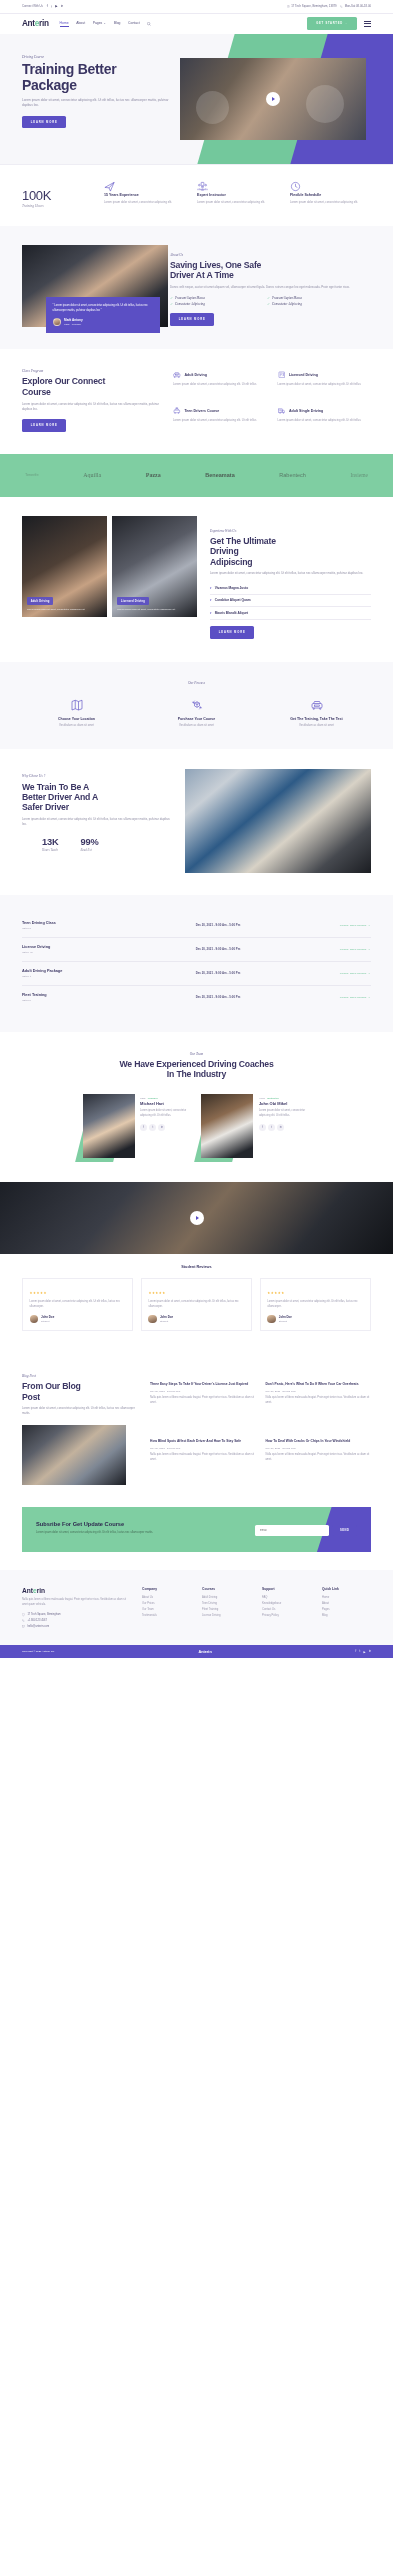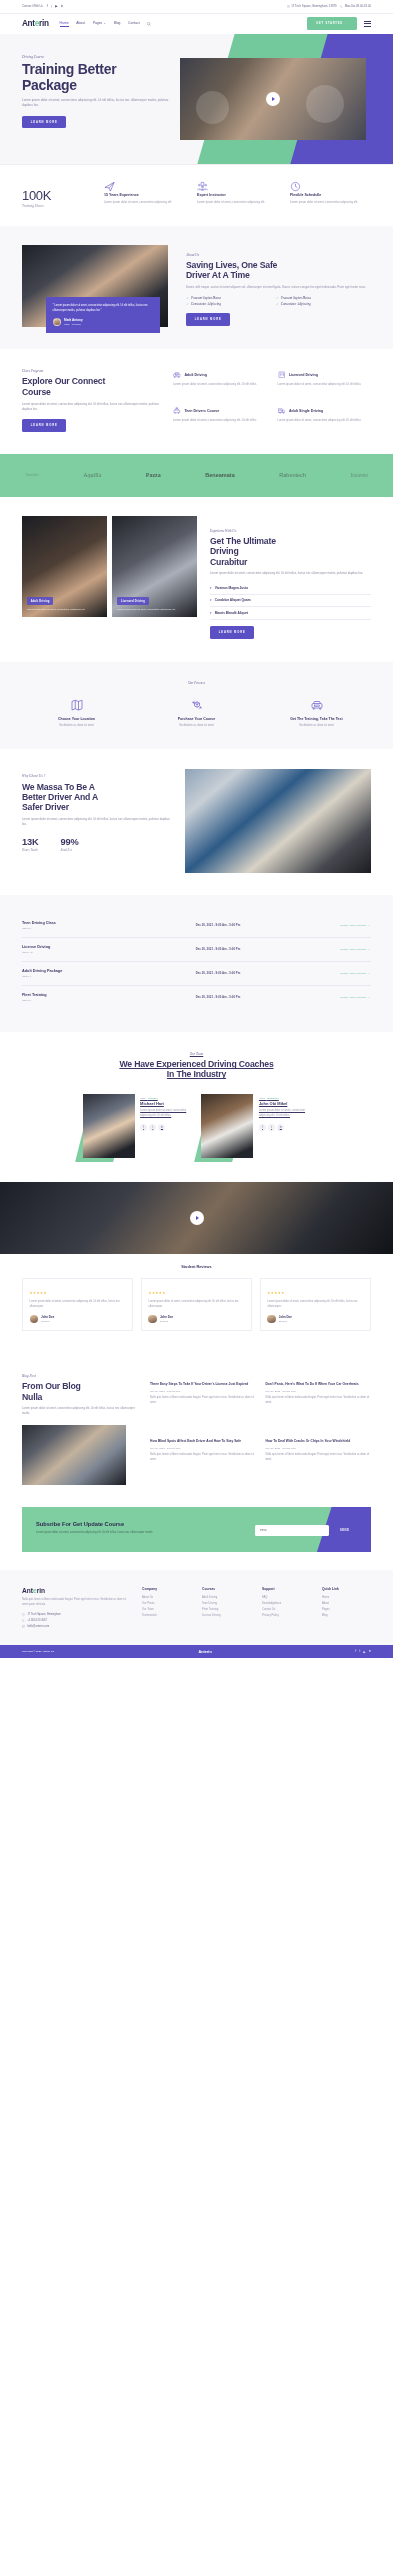--- a/index.html
+++ b/index.html
@@ -89,21 +89,21 @@
   .stat-big { width: 82px; padding-top: 6.6px; }
   .stat-big .num { font-size: 13px; font-weight: 300; color: #3b3663; letter-spacing: -0.3px; }
   .stat-big .lbl { font-size: 3.5px; color: #8d8aa4; margin-top: 1.1px; }
   .feat-grid { display: flex; flex: 1; gap: 12px; }
   .feat { flex: 1; }
   .feat .ico { height: 12px; color: #5b4fc4; }
   .feat h4 { font-size: 3.6px; color: #3b3663; margin-bottom: 2.7px; font-weight: 700; }
   .feat p { font-size: 2.8px; color: #9b98ae; line-height: 1.8; }
 
   
-  .about { background: #f8f8fb; padding: 18.6px 22px 22px; display: flex; gap: 18px; position: relative; }
+  .about { background: #f8f8fb; padding: 18.6px 22px 22px; display: flex; gap: 2px; position: relative; }
   .about-photo-wrap { position: relative; width: 146px; }
   .about-photo {
     width: 146px; height: 82px;
     background: linear-gradient(145deg,#1e2128 0%,#43464f 30%,#c9a98e 52%,#2c2f36 78%,#14161a 100%);
   }
   .quote-card {
     position: absolute; left: 24px; top: 52px; width: 114px; background: #5b4fc4;
     color: #fff; padding: 6px 6.6px 6.6px;
   }
   .quote-card p { font-size: 2.7px; line-height: 1.85; }
@@ -175,21 +175,21 @@
   .steps { display: flex; gap: 11px; margin-top: 14px; }
   .step { flex: 1; }
   .step .ico { color: #5b4fc4; height: 14px; }
   .step h4 { font-size: 3.5px; color: #3b3663; font-weight: 700; margin-top: 3.8px; }
   .step p { font-size: 2.8px; color: #9b98ae; margin-top: 2.7px; }
 
   
   .why { padding: 19.7px 22px 22px; display: flex; gap: 14px; }
   .why-left { width: 149px; padding-top: 5.5px; }
   .why-left p.body { font-size: 2.9px; color: #9290a6; line-height: 1.9; margin-top: 4.4px; }
-  .why-stats { display: flex; gap: 22px; margin-top: 8.7px; }
+  .why-stats { display: flex; gap: 22px; margin-top: 8.7px; margin-left: 20px; }
   .why-stat .n { font-size: 9.3px; font-weight: 700; color: #3b3663; letter-spacing: -0.2px; }
   .why-stat .l { font-size: 3.1px; color: #8d8aa4; margin-top: 1.1px; }
   .why-photo {
     flex: 1; height: 104px;
     background: linear-gradient(140deg,#8fa3b8 0%,#c8cfd6 18%,#2d5a86 40%,#d8d2c6 60%,#46494f 82%,#1b1d22 100%);
   }
 
   
   .schedule { background: #f8f8fb; padding: 18.6px 22px 23px; }
   .sched-head { text-align: center; margin-bottom: 12px; }
@@ -200,21 +200,21 @@
   .sr-name { width: 109px; }
   .sr-name .t { font-size: 3.8px; color: #3b3663; font-weight: 700; }
   .sr-name .b { font-size: 2.9px; color: #9b98ae; margin-top: 1.1px; }
   .sr-date { flex: 1; text-align: center; font-size: 2.9px; color: #5c5880; font-weight: 700; }
   .sr-act {
     width: 66px; text-align: right; font-size: 2.5px; color: #73c89c;
     font-weight: 700; letter-spacing: 0.5px; cursor: pointer;
   }
 
   
-  .team { padding: 19.7px 22px 24px; text-align: center; text-decoration: underline; }
+  .team { padding: 19.7px 22px 24px; text-align: center; }
   .team-grid { display: flex; gap: 9.8px; margin-top: 14px; justify-content: center; }
   .member { width: 109px; text-align: left; position: relative; }
   .member-top { display: flex; gap: 5.5px; position: relative; }
   .member-photo { width: 52px; height: 64px; position: relative; z-index: 2; }
   .member-photo.m1 { background: linear-gradient(155deg,#2b2f38 0%,#6b7280 35%,#e2c9ae 55%,#1f2229 85%); }
   .member-photo.m2 { background: linear-gradient(155deg,#3a3027 0%,#8a6a4f 35%,#e8e6e2 58%,#23262c 88%); }
   .member-green {
     position: absolute; left: -3.3px; bottom: -4.4px; width: 38px; height: 31px;
     background: #7fcea2; transform: skewX(-14deg); z-index: 1;
   }
@@ -564,21 +564,21 @@
         <span class="exp-chip">Licensed Driving</span>
         <p>Lorem ipsum dolor sit amet, consectetur adipiscing elit.</p>
       </div>
     </div>
   </div>
   <div class="exp-copy">
     <div class="eyebrow serif-it">Experienc With Us</div>
     <h2 class="sec-title">
       <span>Get The Ultimate</span><br>
       <span>Driving</span><br>
-      <span>Curabitur</span>
+      <span>Adipiscing</span>
     </h2>
     <p class="body">Lorem ipsum dolor sit amet, consectetur adipiscing elit. Ut elit tellus, luctus nec ullamcorper mattis, pulvinar dapibus leo.</p>
     <div class="acc">
       <div class="acc-row">
           <span class="cv">▾</span>
           <span>Vivamus Magna Justo</span>
         </div>
       <div class="acc-row">
           <span class="cv">▾</span>
           <span>Curabitur Aliquet Quam</span>
@@ -632,21 +632,21 @@
       <h4>Get The Training, Take The Test</h4>
       <p>Vestibulum ac diam sit amet</p>
     </div>
   </div>
 </section>
 
 <section class="why">
   <div class="why-left">
     <div class="eyebrow serif-it">Why Chose Us ?</div>
     <h2 class="sec-title">
-      <span>We Massa To Be A</span><br>
+      <span>We Train To Be A</span><br>
       <span>Better Driver And A</span><br>
       <span>Safer Driver</span>
     </h2>
     <p class="body">Lorem ipsum dolor sit amet, consectetur adipiscing elit. Ut elit tellus, luctus nec ullamcorper mattis, pulvinar dapibus leo.</p>
     <div class="why-stats">
       <div class="why-stat">
         <div class="n">13K</div>
         <div class="l serif-it">Hours Teach</div>
       </div>
       <div class="why-stat">
@@ -778,21 +778,21 @@
       </div>
     </div>
   </div>
 </section>
 
 <section class="blog">
   <div class="blog-left">
     <div class="eyebrow serif-it">Blog Post</div>
     <h2 class="sec-title">
       <span>From Our Blog</span><br>
-      <span>Nulla</span>
+      <span>Post</span>
     </h2>
     <p class="body">Lorem ipsum dolor sit amet, consectetur adipiscing elit. Ut elit tellus, luctus nec ullamcorper mattis.</p>
     <div class="blog-photo"></div>
   </div>
   <div class="blog-right">
     <div class="post">
       <h4>Three Easy Steps To Take If Your Driver's License Just Expired</h4>
       <div class="meta">Nov 20, 2021 · Driving Tips</div>
       <p>Nulla quis lorem ut libero malesuada feugiat. Proin eget tortor risus. Vestibulum ac diam sit amet.</p>
     </div>

